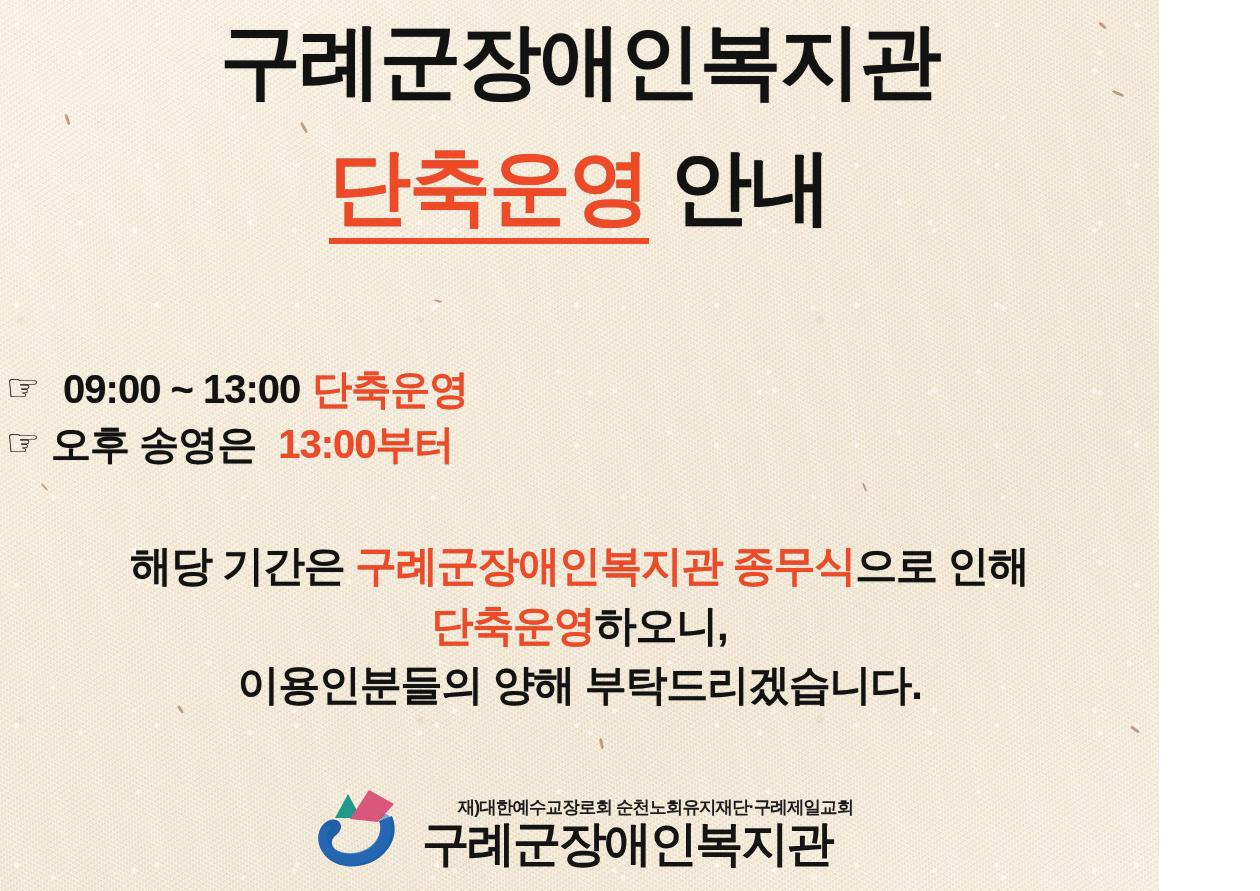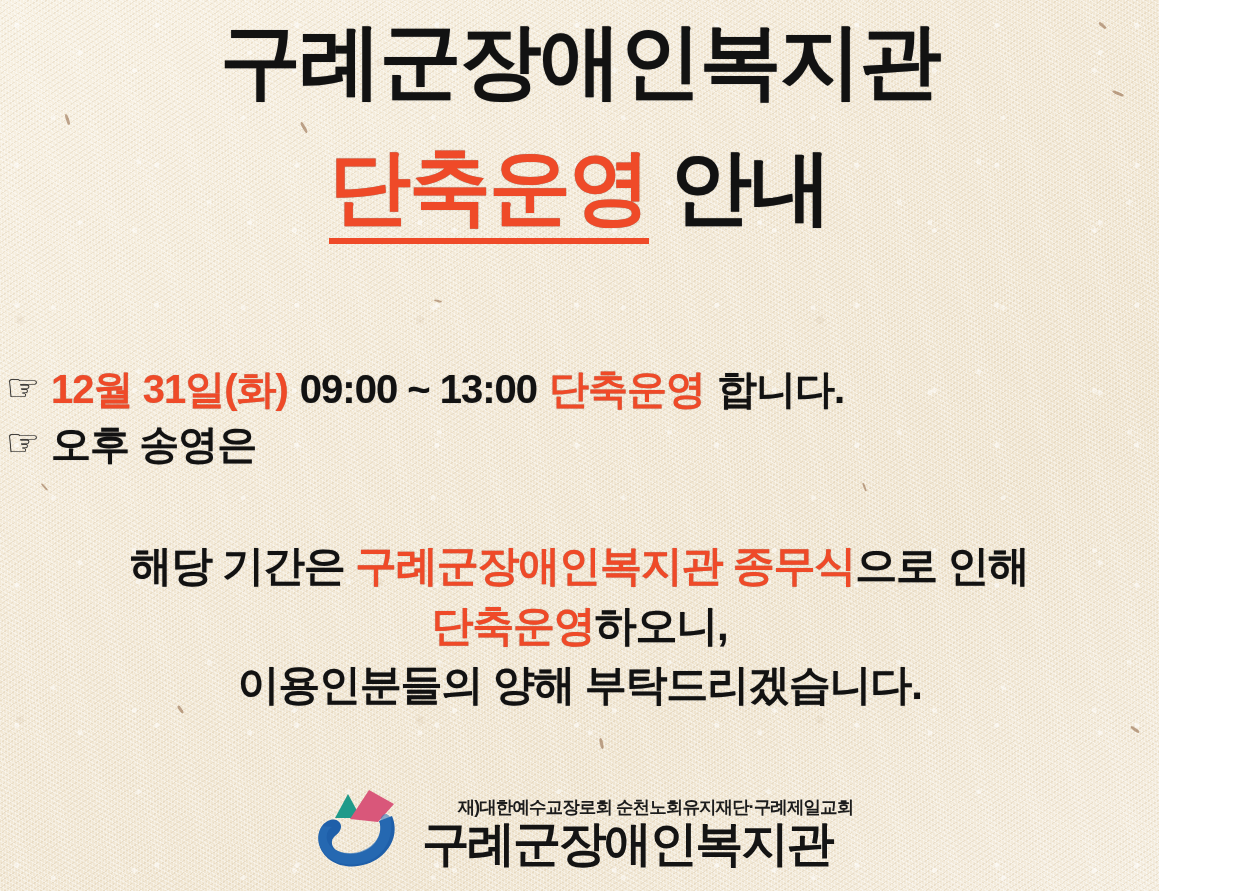--- a/index.html
+++ b/index.html
@@ -168,33 +168,32 @@
   <div class="line blk" id="title-line-1">구례군장애인복지관</div>
 
   <div class="line" id="title-line-2">
     <span class="red u">단축운영</span><span class="blk"> 안내</span>
   </div>
 
   <div id="bullets">
 
     <div class="bullet-row" id="bullet-row-1">
       <span class="hand-icon">☞</span>
-      <span class="red">12월 31일(화)</span>
       <span class="sp"></span>
       <span class="blk">09:00 ~ 13:00</span>
       <span class="sp"></span>
       <span class="red">단축운영</span>
       <span class="sp"></span>
-      <span class="blk">합니다.</span>
     </div>
 
     <div class="bullet-row" id="bullet-row-2">
       <span class="hand-icon">☞</span>
       <span class="blk">오후 송영은</span>
       <span class="sp" style="width:22px"></span>
+      <span class="red">13:00부터</span>
       <span class="sp"></span>
     </div>
 
   </div>
 
   <div id="paragraph">
 
     <div class="para-line">
       <span class="blk">해당 기간은 </span><span class="red">구례군장애인복지관 종무식</span><span class="blk">으로 인해</span>
     </div>

